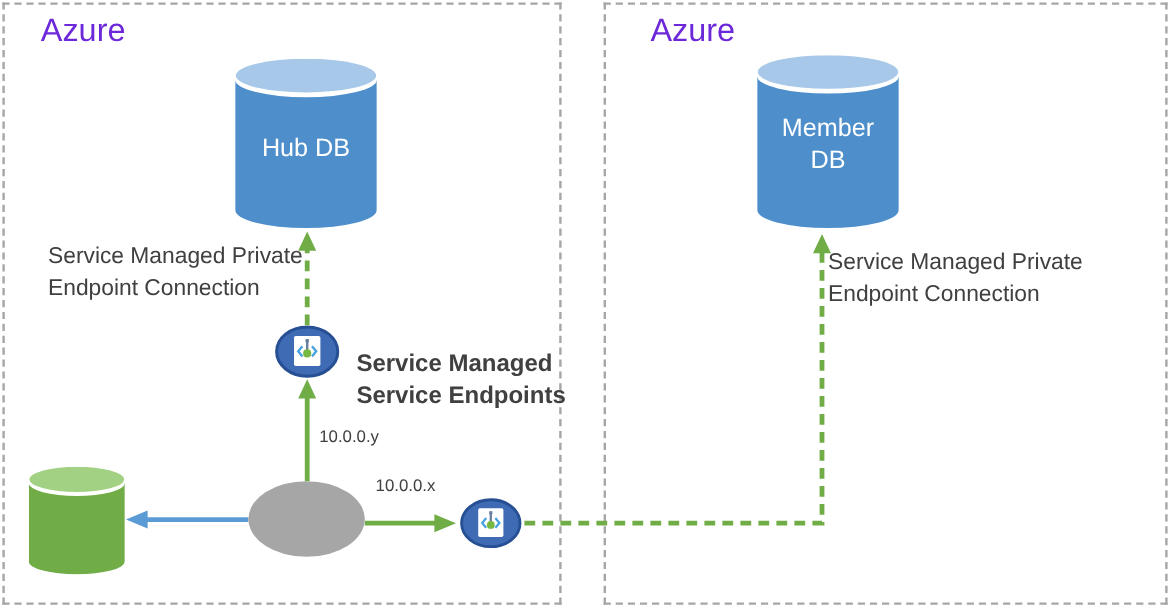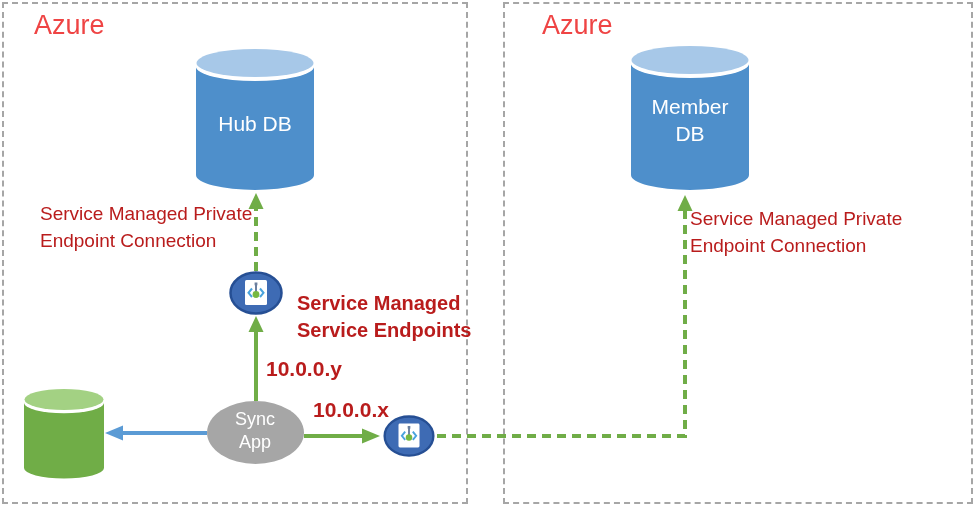--- a/index.html
+++ b/index.html
@@ -18,21 +18,21 @@
     position: absolute;
     border: 2px dashed #a6a6a6;
     background: transparent;
   }
   .region-box.left  { left: 2px;   top: 2px; width: 466px; height: 502px; }
   .region-box.right { left: 503px; top: 2px; width: 470px; height: 502px; }
 
   .region-label {
     position: absolute;
     font-size: 27px;
-    color: #ef4444;
+    color: #6d28d9;
     white-space: nowrap;
   }
   .region-label.left  { left: 34px;  top: 10px; }
   .region-label.right { left: 542px; top: 10px; }
 
   .arrow-layer {
     position: absolute;
     left: 0; top: 0;
     width: 975px; height: 508px;
     pointer-events: none;
@@ -58,31 +58,31 @@
     background: #a6a6a6;
     border-radius: 50%;
   }
   .syncapp-label {
     left: 225px; top: 408px; width: 60px;
     font-size: 18px; line-height: 1.3;
   }
 
   .annotation {
     position: absolute;
-    color: #b91c1c;
+    color: #404040;
     font-size: 19px;
     line-height: 1.4;
   }
   .conn-left  { left: 40px;  top: 201px; width: 222px; }
   .conn-right { left: 690px; top: 206px; width: 228px; }
   .endpoints-title {
     left: 297px; top: 290px; width: 195px;
     font-weight: bold; font-size: 20px; line-height: 1.35;
   }
-  .ip-label { font-size: 21px; white-space: nowrap; font-weight: bold; }
+  .ip-label { font-size: 14px; white-space: nowrap; }
   .ip-y { left: 266px; top: 354px; }
   .ip-x { left: 313px; top: 395px; text-align: center; }
 
   .pe-icon { position: absolute; }
   .pe-icon.one { left: 229px; top: 271px; }
   .pe-icon.two { left: 381px; top: 415px; }
 </style>
 </head>
 <body>
 
@@ -136,21 +136,20 @@
   </svg>
   <div class="node-label member-label">Member DB</div>
 
   <svg class="node" style="left:24px; top:389px" width="80" height="90" viewBox="0 0 80 90">
     <path d="M0,13 V79 A40,10.5 0 0 0 80,79 V13 A40,10.5 0 0 1 0,13 Z" fill="#70ad47"></path>
     <ellipse cx="40" cy="13.5" rx="40" ry="10.8" fill="#ffffff"></ellipse>
     <ellipse cx="40" cy="10.5" rx="39.5" ry="10.5" fill="#a3d183"></ellipse>
   </svg>
 
   <div class="sync-app"></div>
-  <div class="node-label syncapp-label">Sync App</div>
 
   <svg class="pe-icon one" width="54" height="44" viewBox="0 0 54 44">
     <ellipse cx="27" cy="22" rx="25.5" ry="20.5" fill="#3e6bb4" stroke="#264f94" stroke-width="2.5"></ellipse>
     <rect x="16" y="9" width="22" height="25" rx="1.5" fill="#ffffff"></rect>
     <line x1="27" y1="12.5" x2="27" y2="21" stroke="#6b7f9e" stroke-width="2"></line>
     <rect x="25.6" y="11.5" width="2.8" height="2.8" fill="#6b7f9e"></rect>
     <circle cx="27" cy="23.5" r="3.4" fill="#76b841"></circle>
     <polyline points="23,17.5 19.5,21.8 23,26" fill="none" stroke="#4aa3dd" stroke-width="2"></polyline>
     <polyline points="31,17.5 34.5,21.8 31,26" fill="none" stroke="#4aa3dd" stroke-width="2"></polyline>
   </svg>

